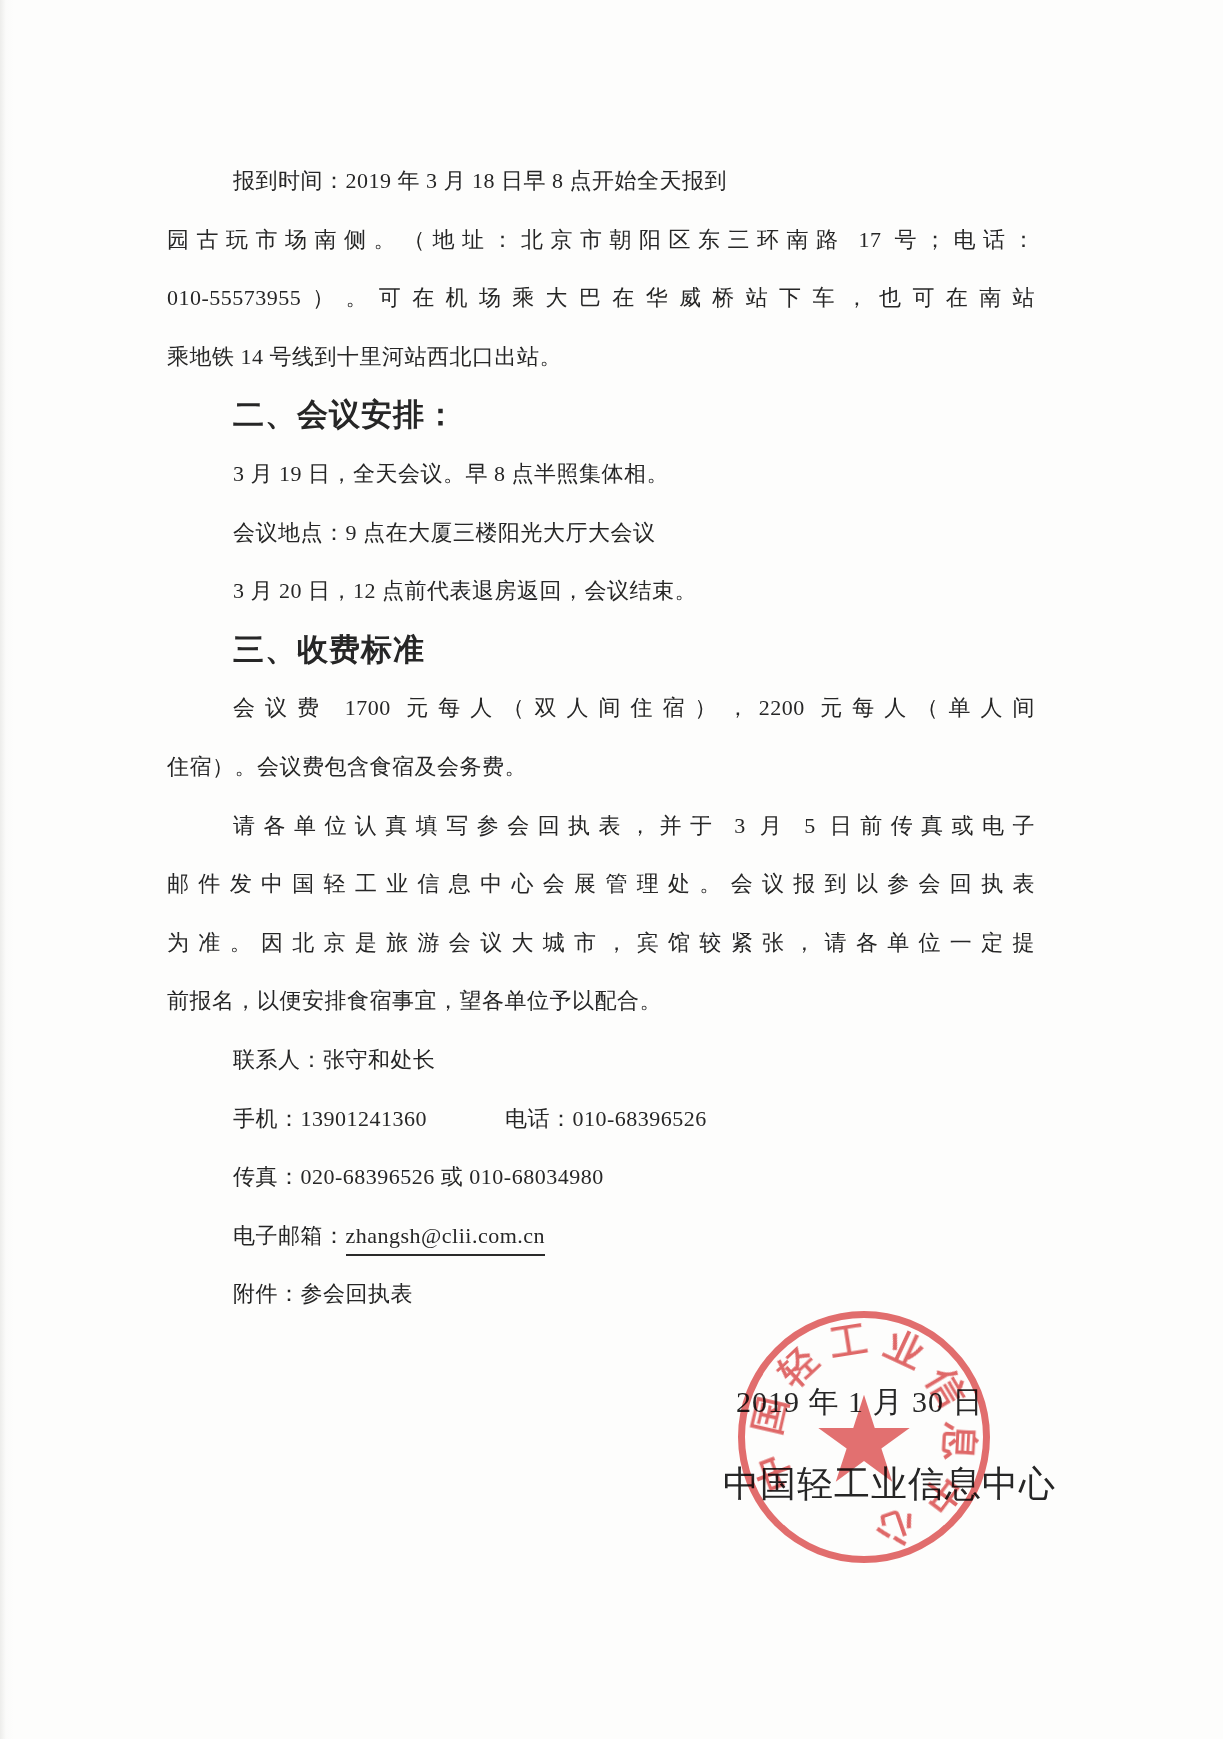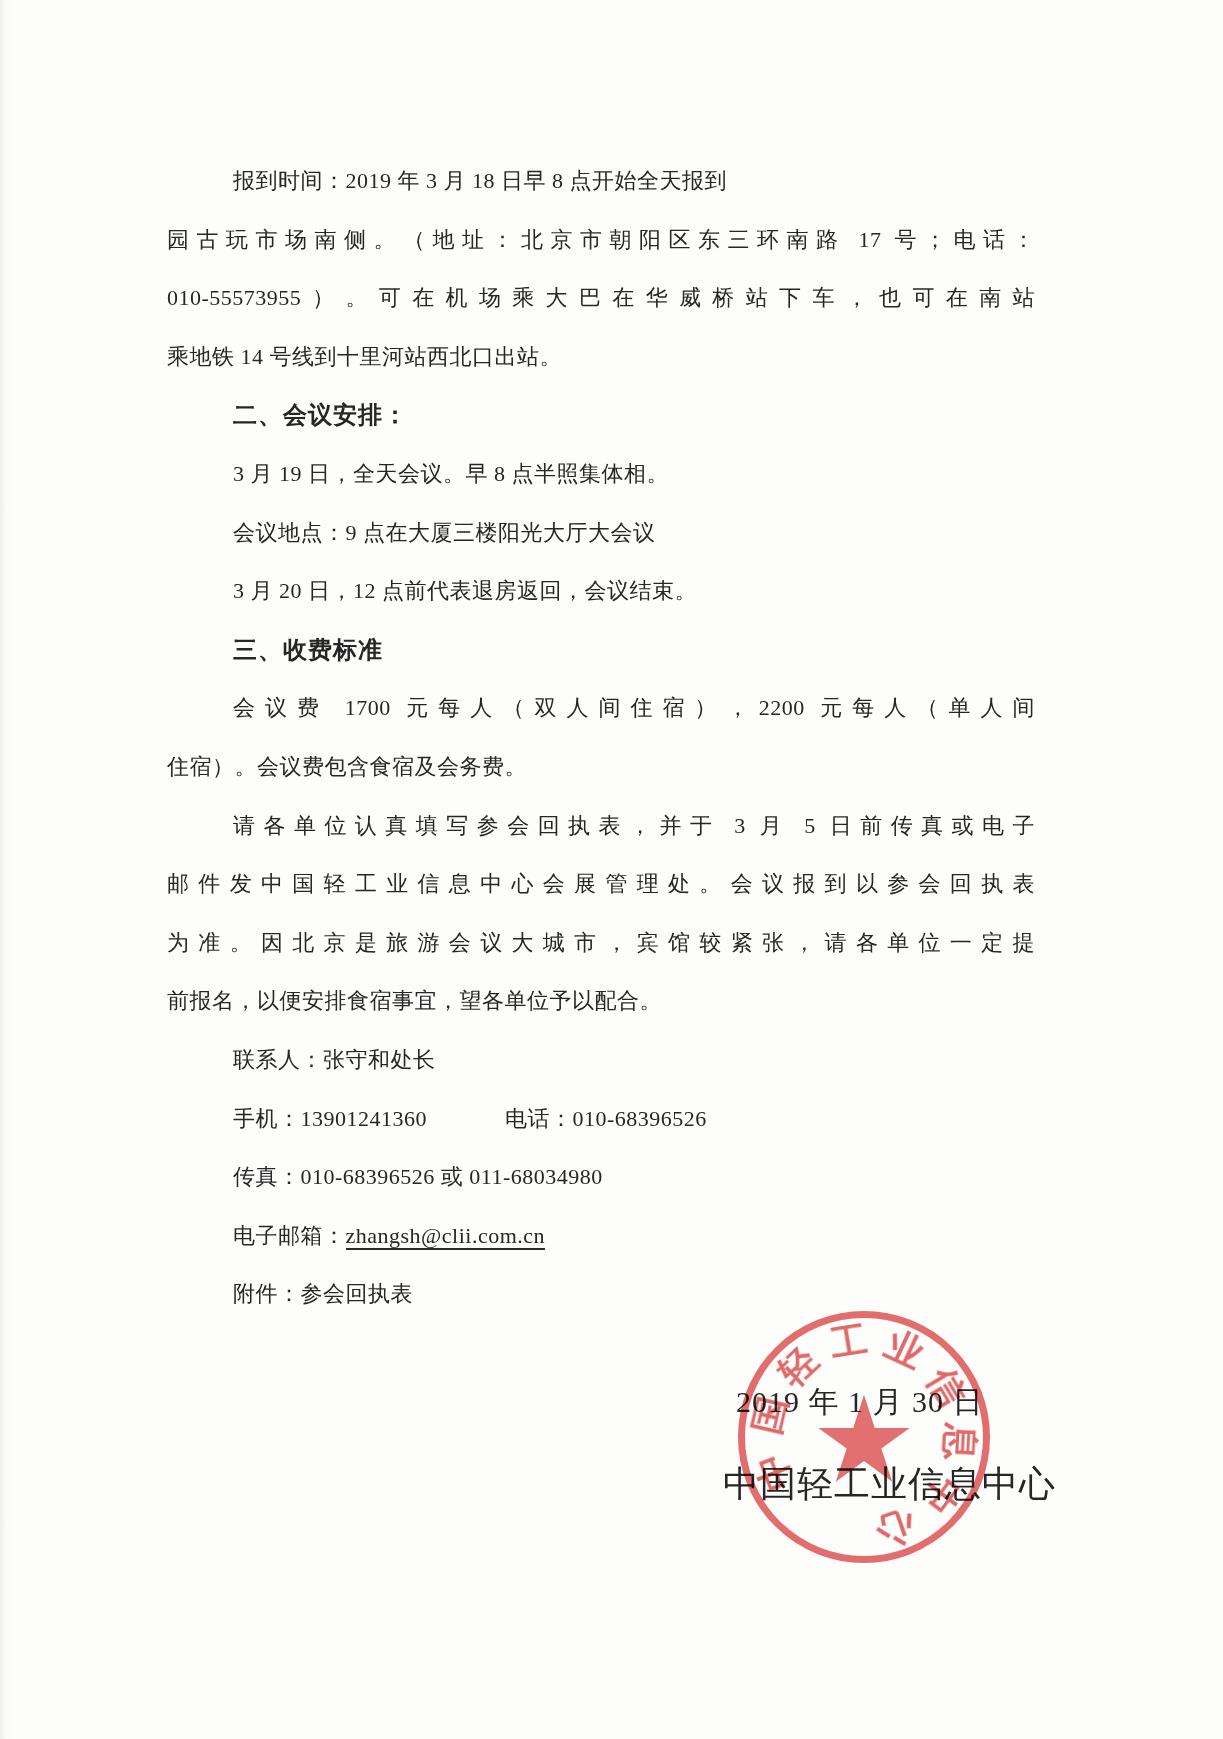--- a/index.html
+++ b/index.html
@@ -26,27 +26,27 @@
   }
   .ln.ind{padding-left:66px;}
   .ln.fill{
     white-space:normal;
     text-align:justify;
     text-align-last:justify;
   }
   .ln.hd{
     font-family:"Liberation Sans","DejaVu Sans",sans-serif;
     font-weight:bold;
-    font-size:24px;
+    font-size:31px;
     letter-spacing:1px;
   }
   .gap{display:inline-block;width:78px;}
   .email{
     border-bottom:2px solid #2a2a2a;
-    padding-bottom:0;
+    padding-bottom:6px;
   }
   
   .sig-org{
     position:absolute;left:723px;top:1460px;width:282px;
     font-size:36px;letter-spacing:1px;white-space:nowrap;
   }
   .sig-date{
     position:absolute;left:736px;top:1382px;
     font-size:30px;letter-spacing:1px;white-space:nowrap;
   }
@@ -100,21 +100,21 @@
     <div class="ln">住宿）。会议费包含食宿及会务费。</div>
     <div class="ln ind fill">请各单位认真填写参会回执表，并于 3 月 5 日前传真或电子</div>
     <div class="ln fill">邮件发中国轻工业信息中心会展管理处。会议报到以参会回执表</div>
     <div class="ln fill">为准。因北京是旅游会议大城市，宾馆较紧张，请各单位一定提</div>
     <div class="ln">前报名，以便安排食宿事宜，望各单位予以配合。</div>
     <div class="ln ind">联系人：张守和处长</div>
 
     <div class="ln ind">
       <span>手机：13901241360</span><span class="gap"></span><span>电话：010-68396526</span>
     </div>
-    <div class="ln ind">传真：010-68396526 或 011-68034980</div>
+    <div class="ln ind">传真：020-68396526 或 010-68034980</div>
     <div class="ln ind">
       <span>电子邮箱：</span><span class="email">zhangsh@clii.com.cn</span>
     </div>
     <div class="ln ind">附件：参会回执表</div>
   </div>
 
   <div class="sig-org">中国轻工业信息中心</div>
   <div class="sig-date">2019 年 1 月 30 日</div>
 
   <div class="stamp">

